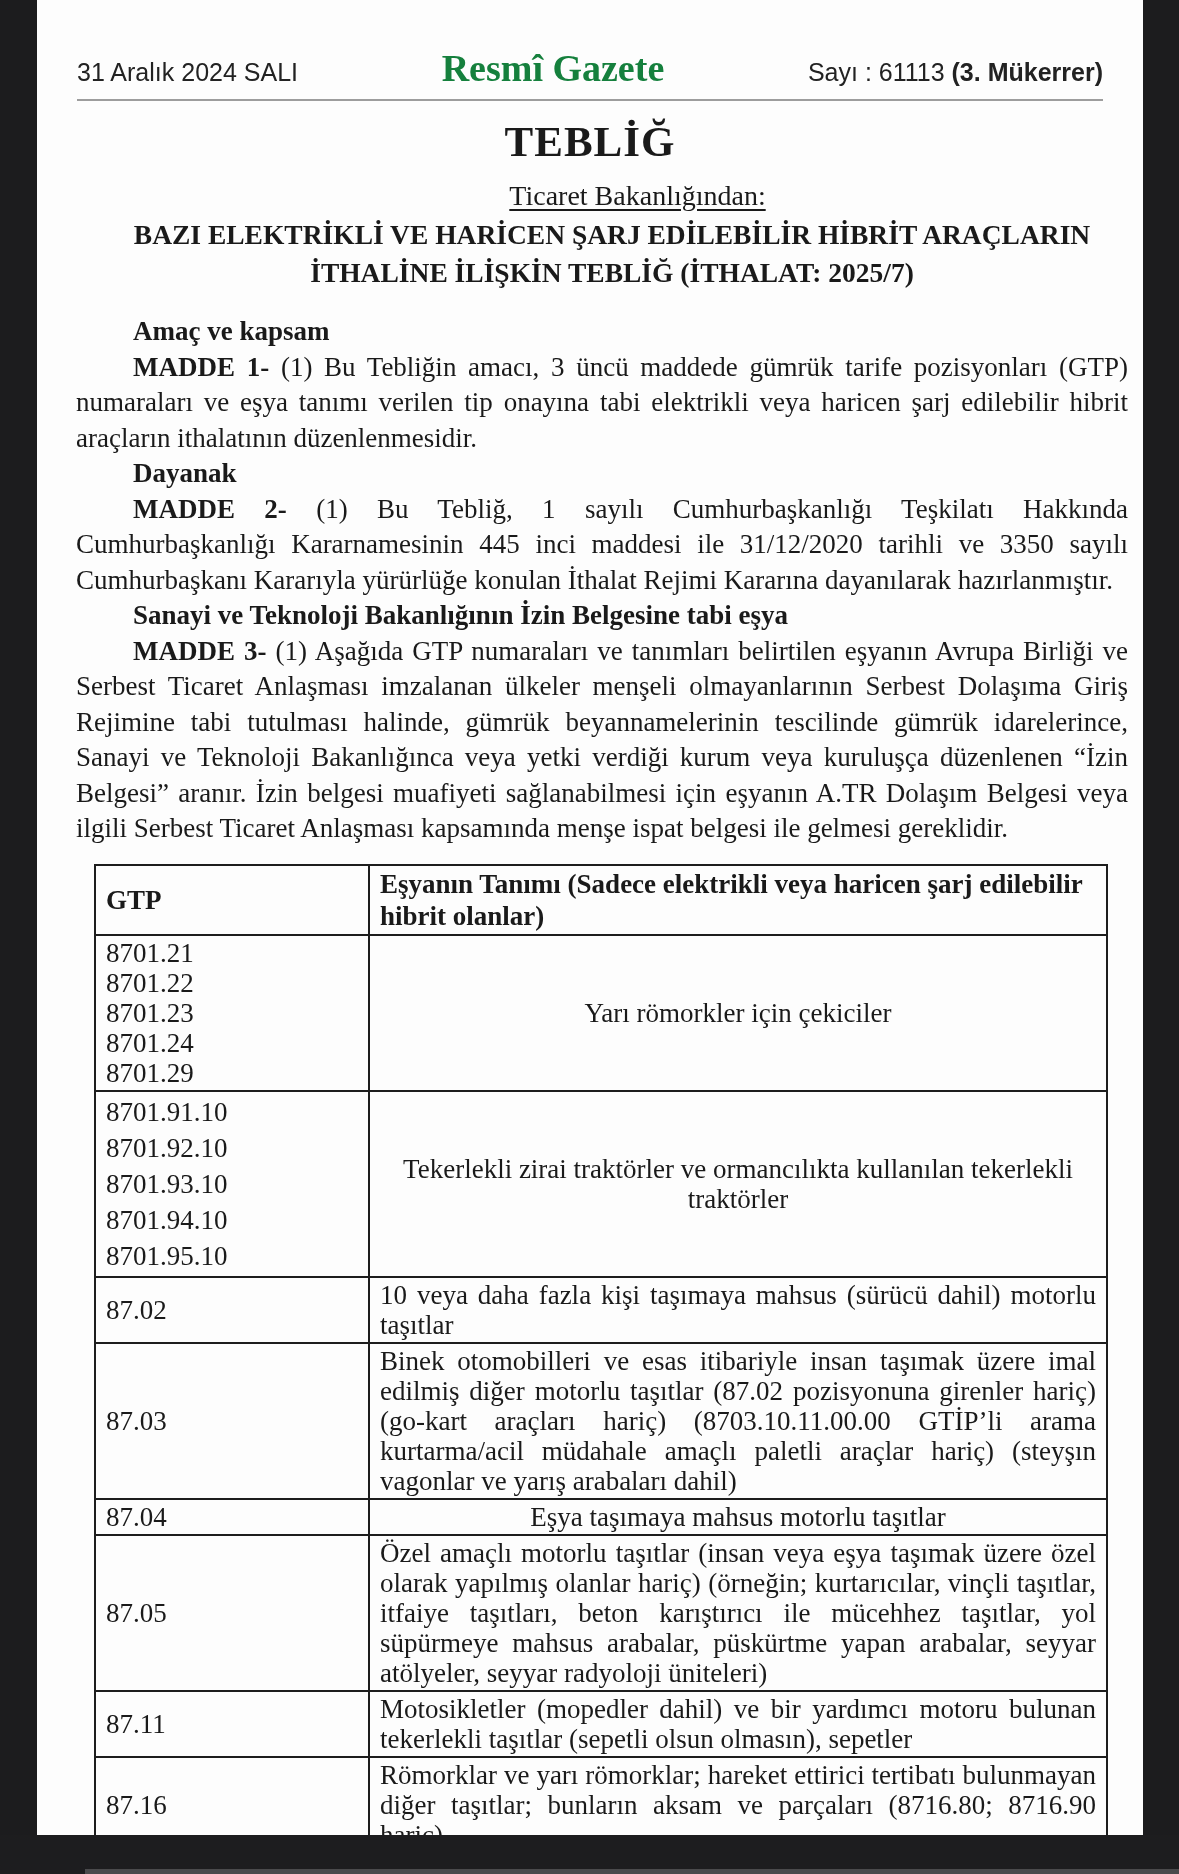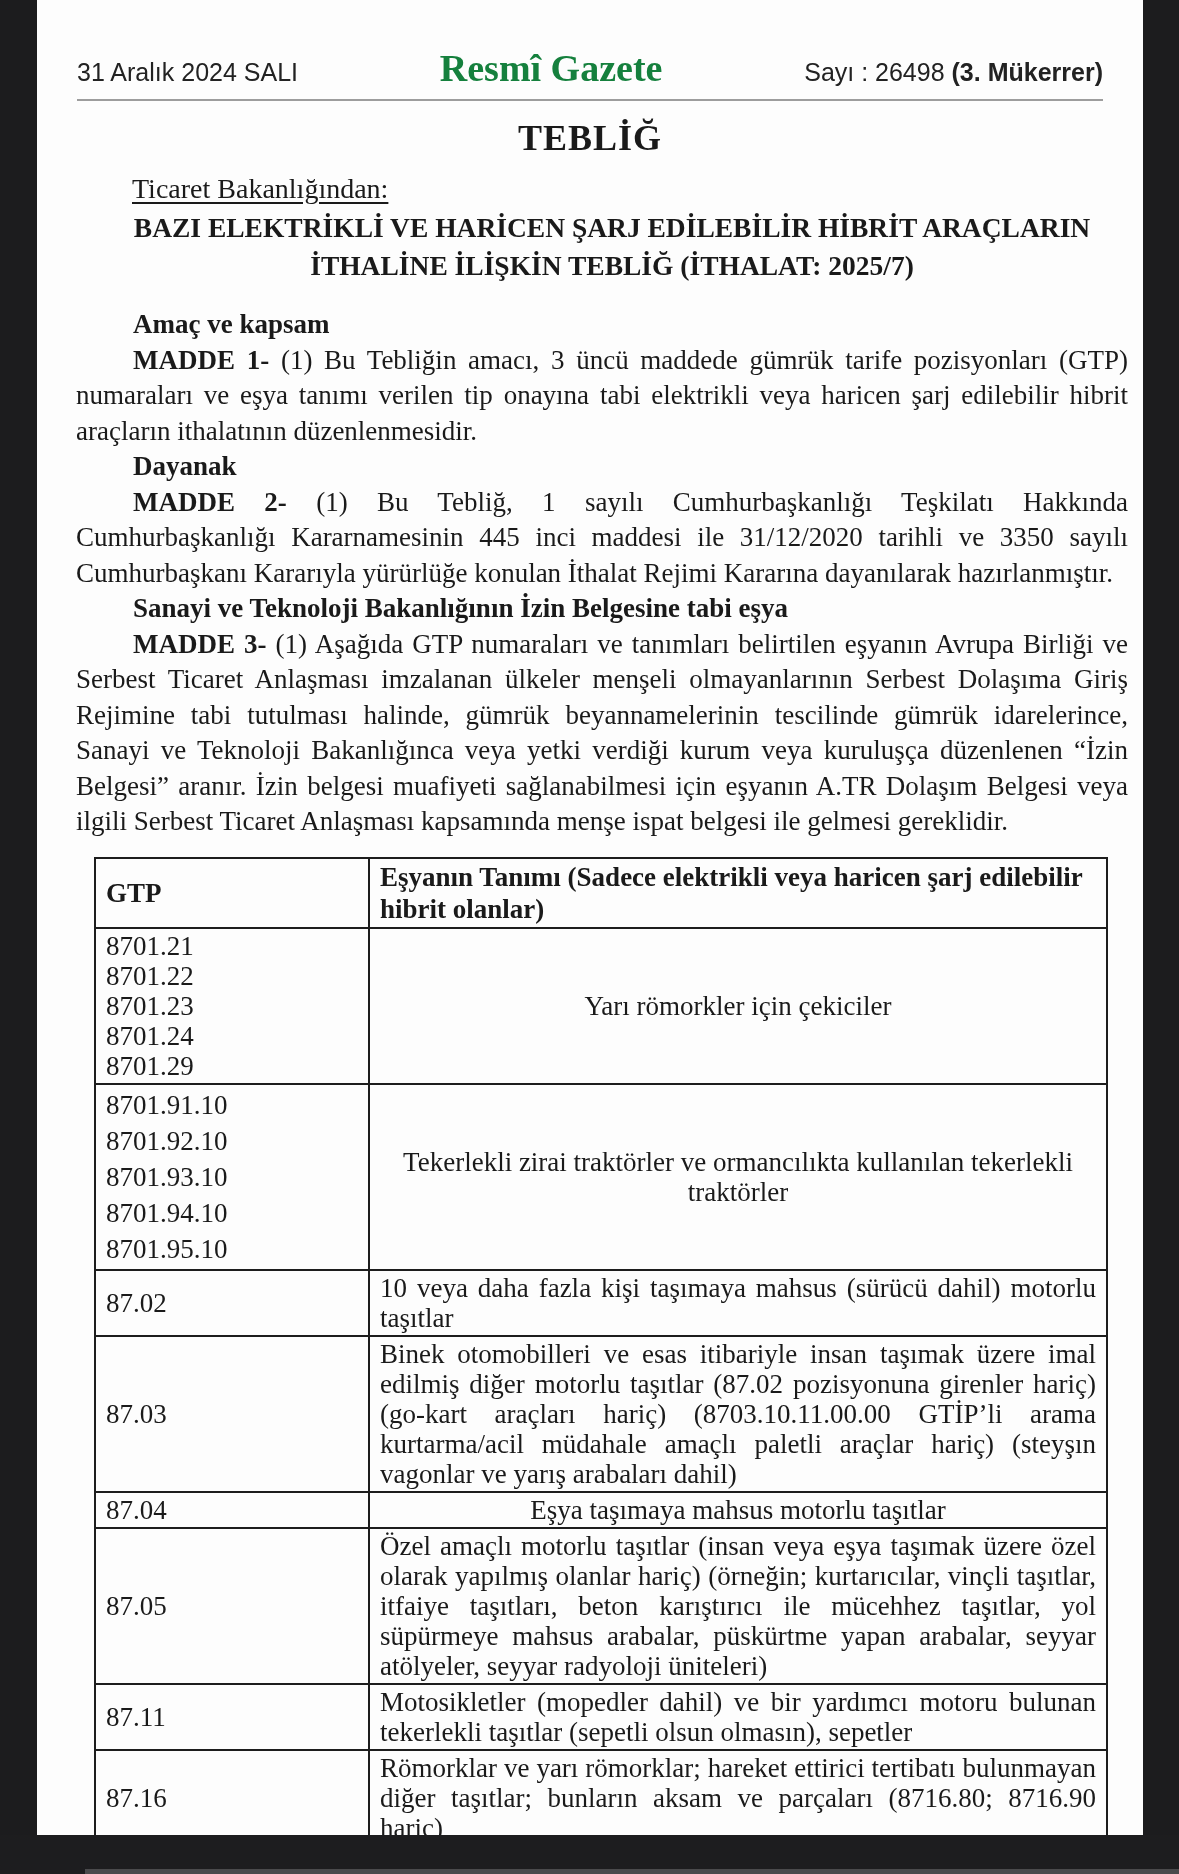--- a/index.html
+++ b/index.html
@@ -22,26 +22,26 @@
     font-family:"Liberation Sans", sans-serif;
     font-size:25px;color:#222;white-space:nowrap;margin-top:38px;
   }
   .masthead{
     font-family:"Liberation Serif", serif;font-weight:bold;
     font-size:38px;color:#15803d;white-space:nowrap;
   }
   .rule{border:none;border-top:2px solid #9d9d9d;margin:9px 40px 0 40px;}
   
   .teblig{
-    text-align:center;font-size:36px;font-weight:bold;
+    text-align:center;font-size:43px;font-weight:bold;
     margin:16px 0 0 0;letter-spacing:1px;
   }
   .from-line{
     font-size:28px;margin:14px 0 0 95px;
-    text-decoration:underline;text-underline-offset:4px;
+    text-decoration:underline;text-underline-offset:4px;text-align:center;
   }
   .doc-title{
     text-align:center;font-weight:bold;font-size:27.5px;
     line-height:38px;margin-top:4px;padding-left:44px;
   }
   
   .content{
     padding:0 15px 0 39px;font-size:27px;line-height:35.5px;
   }
   .sec-heading{font-weight:bold;margin:0;padding-left:57px;}
@@ -86,21 +86,21 @@
   }
 </style>
 </head>
 <body>
 
 <div class="page">
 
   <div class="masthead-row">
     <span class="hdr-side">31 Aralık 2024 SALI</span>
     <span class="masthead">Resmî Gazete</span>
-    <span class="hdr-side"><span>Sayı : 26498 </span><b>(3. Mükerrer)</b></span>
+    <span class="hdr-side"><span>Sayı : 61113 </span><b>(3. Mükerrer)</b></span>
   </div>
 
   <hr class="rule">
 
   <div class="teblig">TEBLİĞ</div>
 
   <div class="from-line">Ticaret Bakanlığından:</div>
 
   <div class="doc-title">
     <div>BAZI ELEKTRİKLİ VE HARİCEN ŞARJ EDİLEBİLİR HİBRİT ARAÇLARIN</div>

